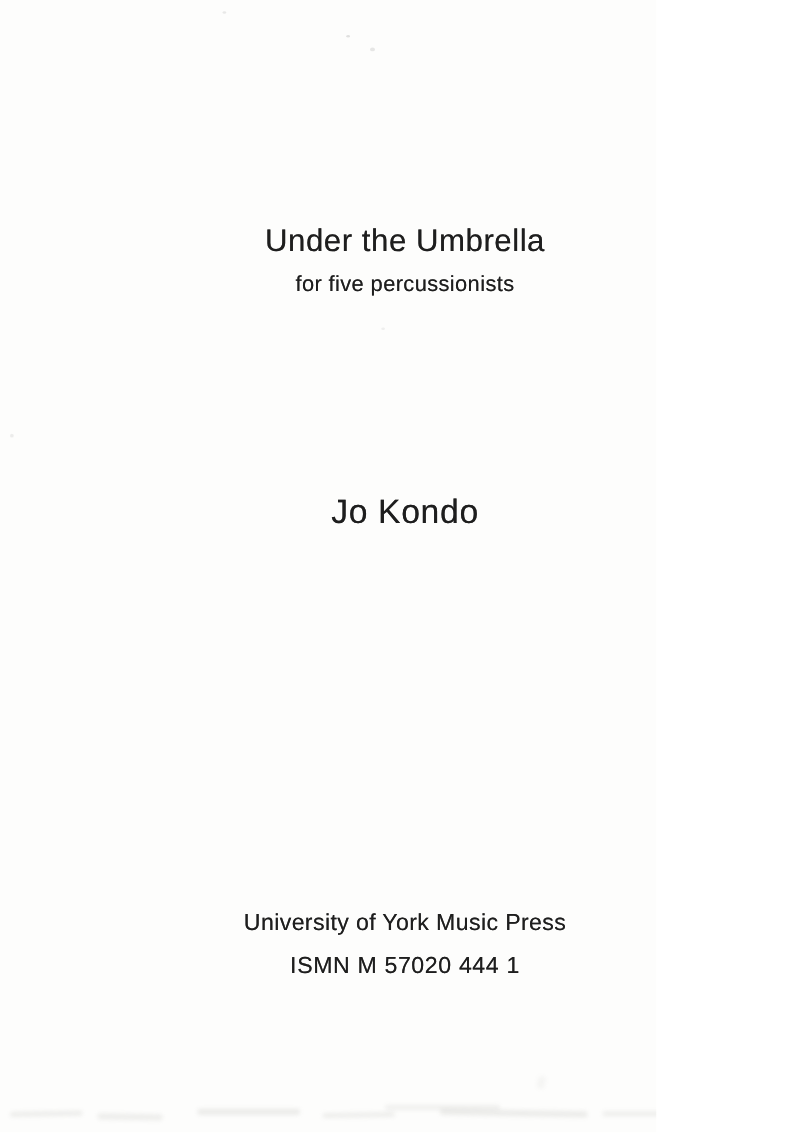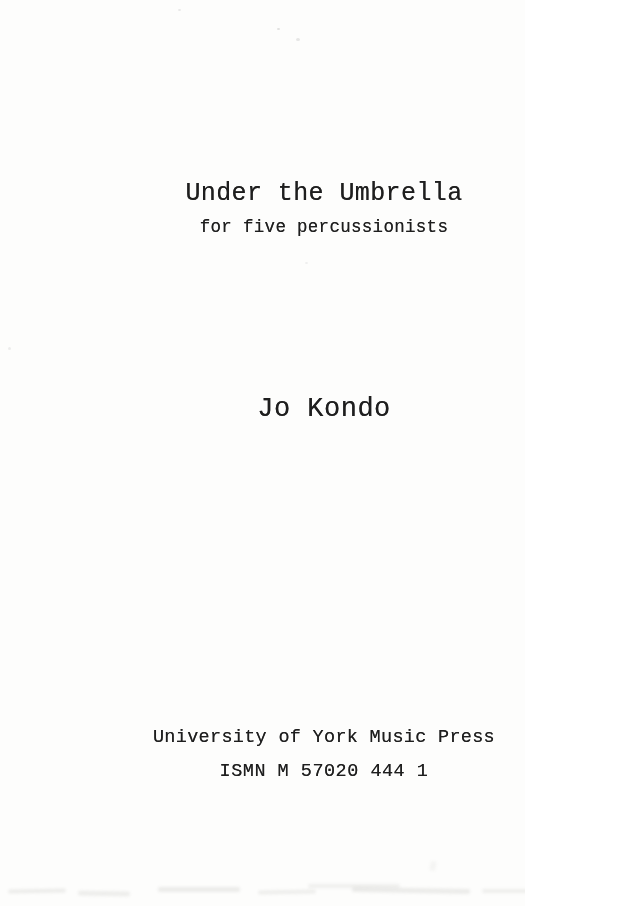--- a/index.html
+++ b/index.html
@@ -6,21 +6,21 @@
     margin: 0;
     padding: 0;
     background: #ffffff;
   }
   .page {
     position: relative;
     width: 525px;
     height: 906px;
     background: var(--paper, #fdfdfc);
     overflow: hidden;
-    font-family: Liberation Mono, monospace;
+    font-family: Liberation Sans, sans-serif;
     color: var(--ink, #1e1e1e);
   }
   .textline {
     position: absolute;
     left: 4px;            
     width: 640px;
     text-align: center;
     white-space: nowrap;
     color: var(--ink, #1e1e1e);
     

